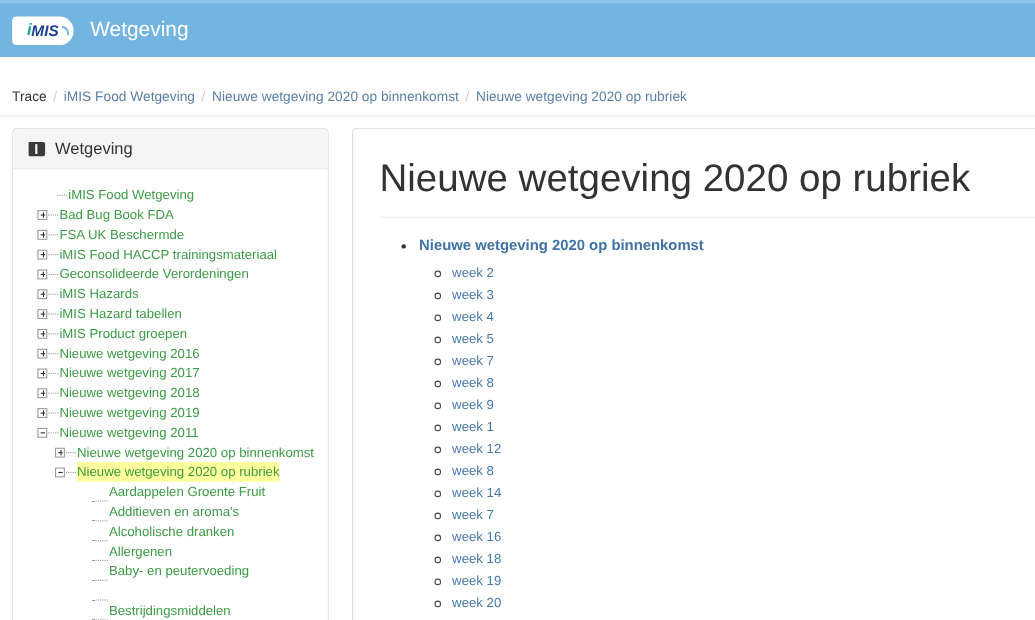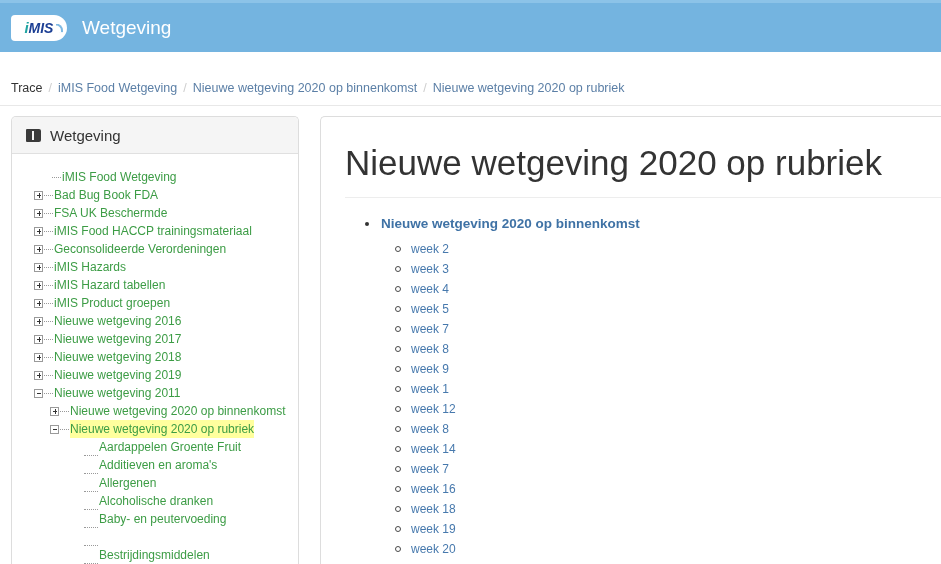--- a/index.html
+++ b/index.html
@@ -315,26 +315,26 @@
         <span class="tlabel">Aardappelen Groente Fruit</span>
       </div>
       <div class="tnode lvl3">
         <span class="tspacer"></span>
         <span class="dots"></span>
         <span class="tlabel">Additieven en aroma's</span>
       </div>
       <div class="tnode lvl3">
         <span class="tspacer"></span>
         <span class="dots"></span>
+        <span class="tlabel">Alcoholische dranken</span>
+      </div>
+      <div class="tnode lvl3">
+        <span class="tspacer"></span>
+        <span class="dots"></span>
         <span class="tlabel">Allergenen</span>
-      </div>
-      <div class="tnode lvl3">
-        <span class="tspacer"></span>
-        <span class="dots"></span>
-        <span class="tlabel">Alcoholische dranken</span>
       </div>
       <div class="tnode lvl3">
         <span class="tspacer"></span>
         <span class="dots"></span>
         <span class="tlabel">Baby- en peutervoeding</span>
       </div>
       <div class="tnode lvl3">
         <span class="tspacer"></span>
         <span class="dots"></span>
       </div>

